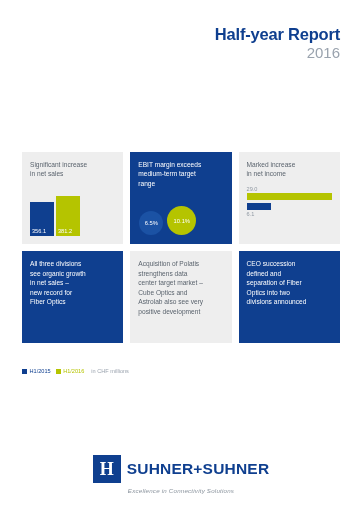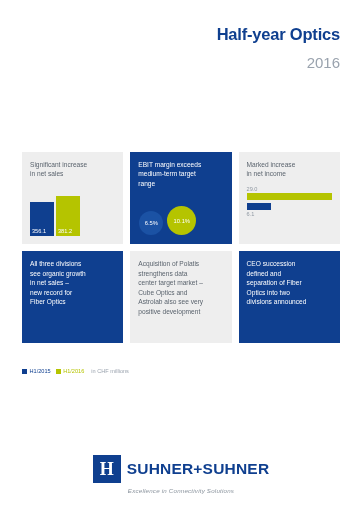--- a/index.html
+++ b/index.html
@@ -26,21 +26,21 @@
     font-weight: bold;
     color: #0f3f8f;
     letter-spacing: -0.2px;
     line-height: 1.05;
   }
   .header-year {
     font-size: 15px;
     font-weight: normal;
     color: #9aa3ae;
     line-height: 1.15;
-    margin-top: 11px;
+    margin-top: 1px;
   }
 
   
   .grid {
     position: absolute;
     left: 22px;
     top: 152px;
     width: 318px;
   }
   .row {
@@ -187,21 +187,21 @@
     font-style: italic;
     letter-spacing: 0.2px;
   }
 </style>
 </head>
 <body>
 
 <div class="page">
 
   <div class="header">
-    <div class="header-title">Half-year Optics</div>
+    <div class="header-title">Half-year Report</div>
     <div class="header-year">2016</div>
   </div>
 
   <div class="grid">
 
     <div class="row">
 
       <div class="tile gray">
         <div class="tile-title" style="white-space: pre-line;">Significant increase
 in net sales</div>

